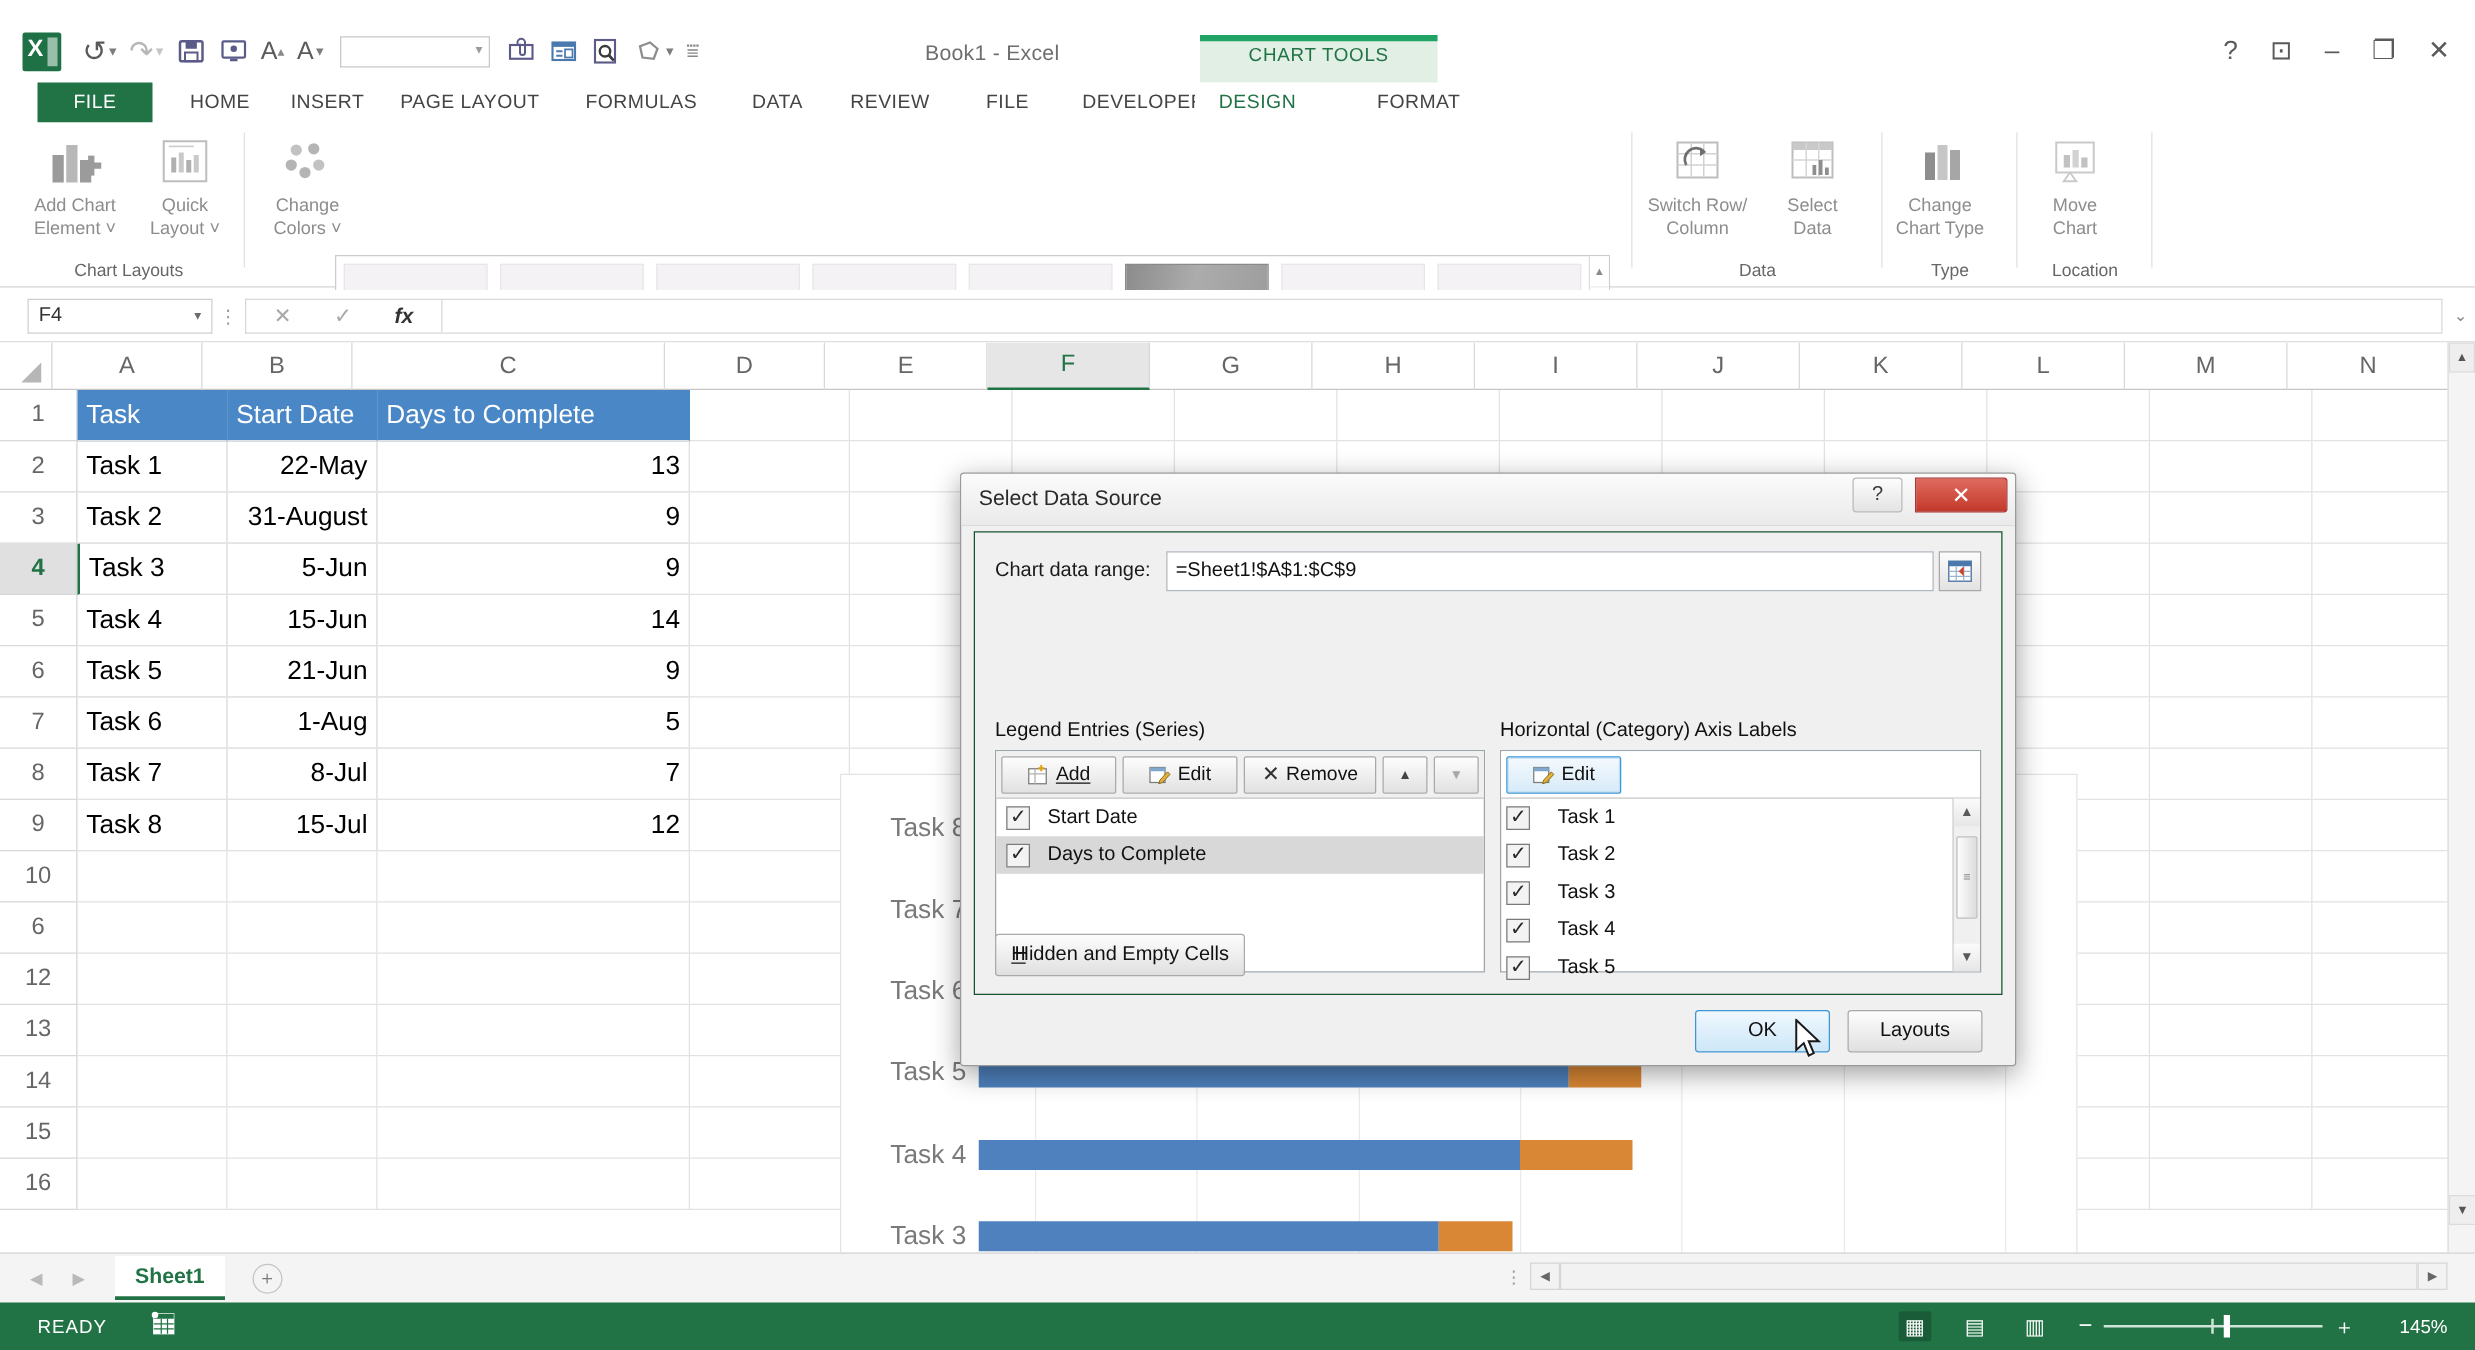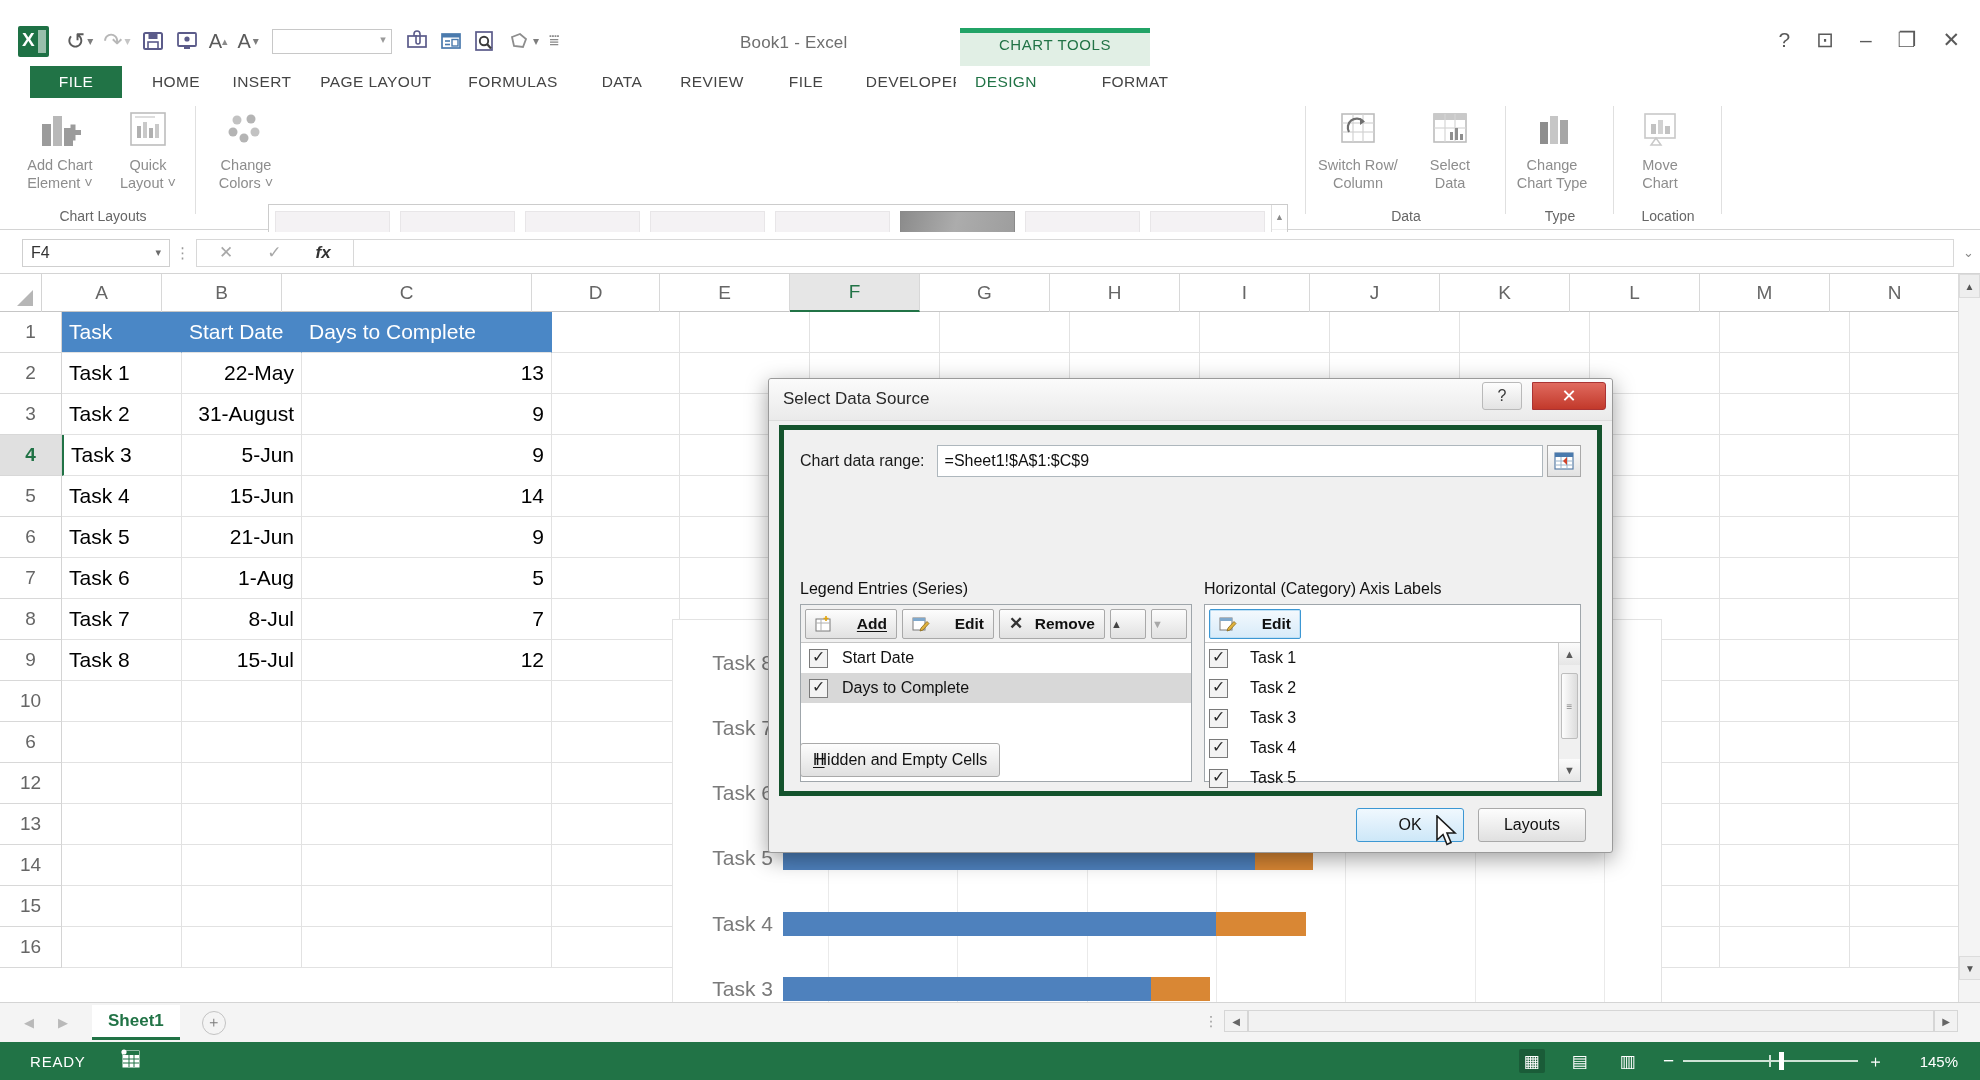--- a/index.html
+++ b/index.html
@@ -95,40 +95,40 @@
          border:1px solid #9a9a9a; border-radius:3px; box-shadow:0 6px 22px rgba(0,0,0,.38); }
   .dlg-tb { position:absolute; left:0; top:0; width:100%; height:42px;
             background:linear-gradient(180deg,#fbfbfb,#eaeaea); border-bottom:1px solid #dcdcdc; border-radius:3px 3px 0 0; }
   .dlg-title { position:absolute; left:14px; top:10px; font-size:17px; color:#2a2a2a; }
   .dlg-help { position:absolute; right:90px; top:3px; width:40px; height:28px; border:1px solid #b9b9b9; border-radius:3px;
               background:linear-gradient(180deg,#fdfdfd,#e3e3e3); display:flex; align-items:center; justify-content:center;
               font-size:16px; color:#3a3a3a; cursor:pointer; }
   .dlg-close { position:absolute; right:6px; top:3px; width:74px; height:28px; border:1px solid #a33;
                border-radius:0 3px 3px 0; background:linear-gradient(180deg,#e06a5e,#c2392b); display:flex; align-items:center;
                justify-content:center; color:#fff; font-size:18px; cursor:pointer; }
-  .dlg-body { position:absolute; left:10px; top:46px; right:10px; bottom:56px; background:#f0f0f0; border:5px solid #14532d; }
+  .dlg-body { position:absolute; left:10px; top:46px; right:10px; bottom:56px; background:#f0f0f0; border:1px solid #14532d; }
 
   .f-row { position:absolute; left:16px; top:14px; right:16px; height:34px; display:flex; align-items:center; }
   .f-lbl { font-size:16px; color:#1a1a1a; margin-right:12px; }
   .f-input { flex:1; height:32px; border:1px solid #aeb7bd; background:#fff; font-size:16px; color:#111; padding:0 7px; display:flex; align-items:center; }
   .f-pick { width:34px; height:32px; margin-left:4px; border:1px solid #a9a9a9; background:linear-gradient(180deg,#fdfdfd,#e2e2e2);
             display:flex; align-items:center; justify-content:center; cursor:pointer; }
 
   .switch-row { position:absolute; left:0; right:0; top:72px; height:62px; display:flex; align-items:center; justify-content:center; }
   .switch-btn { height:34px; padding:0 14px; border:1px solid #a9a9a9; border-radius:3px;
                 background:linear-gradient(180deg,#fdfdfd,#e0e0e0); display:flex; align-items:center; gap:7px;
                 font-size:16px; color:#111; cursor:pointer; }
   .arc { position:absolute; width:78px; height:40px; border:3px solid #c6c6c6; border-bottom:none; border-radius:60px 60px 0 0; }
 
   .panel { position:absolute; top:150px; height:210px; }
   .panel-title { font-size:16px; color:#111; margin-bottom:6px; }
   .panel-box { border:1px solid #9fa6ab; background:#fff; height:178px; position:relative; }
   .btnbar { height:38px; background:#f0f0f0; border-bottom:1px solid #c5c5c5; display:flex; align-items:center; gap:5px; padding:0 4px; }
   .dbtn { height:30px; border:1px solid #a9a9a9; border-radius:2px; background:linear-gradient(180deg,#fdfdfd,#e1e1e1);
-          display:flex; align-items:center; justify-content:space-between; gap:5px; font-size:15.5px; color:#111; cursor:pointer; padding:0 9px;font-weight:bold; }
+          display:flex; align-items:center; justify-content:center; gap:5px; font-size:15.5px; color:#111; cursor:pointer; padding:0 9px; }
   .dbtn.blue { border:1px solid #3c97d3; background:linear-gradient(180deg,#f4f9fd,#d7ebf9); box-shadow:0 0 0 1px #bfe0f5 inset; }
   .dbtn.arrow { width:36px; padding:0; }
   .dbtn.dim { color:#a8a8a8; }
   .listrow { height:30px; display:flex; align-items:center; padding-left:8px; font-size:16px; color:#111; cursor:pointer; }
   .listrow.hl { background:#d8d8d8; }
   .cbx { width:19px; height:19px; border:1px solid #7a7a7a; background:#f3f3f3; margin-right:14px; position:relative; }
   .cbx::after { content:"✓"; position:absolute; left:2px; top:-3px; font-size:16px; color:#2a2a2a; }
   .sbar { position:absolute; right:0; top:38px; bottom:0; width:22px; background:#f0f0f0; border-left:1px solid #ccc; }
   .sb-ar { height:22px; display:flex; align-items:center; justify-content:center; font-size:11px; color:#5a5a5a;
            background:linear-gradient(180deg,#fbfbfb,#e6e6e6); }

